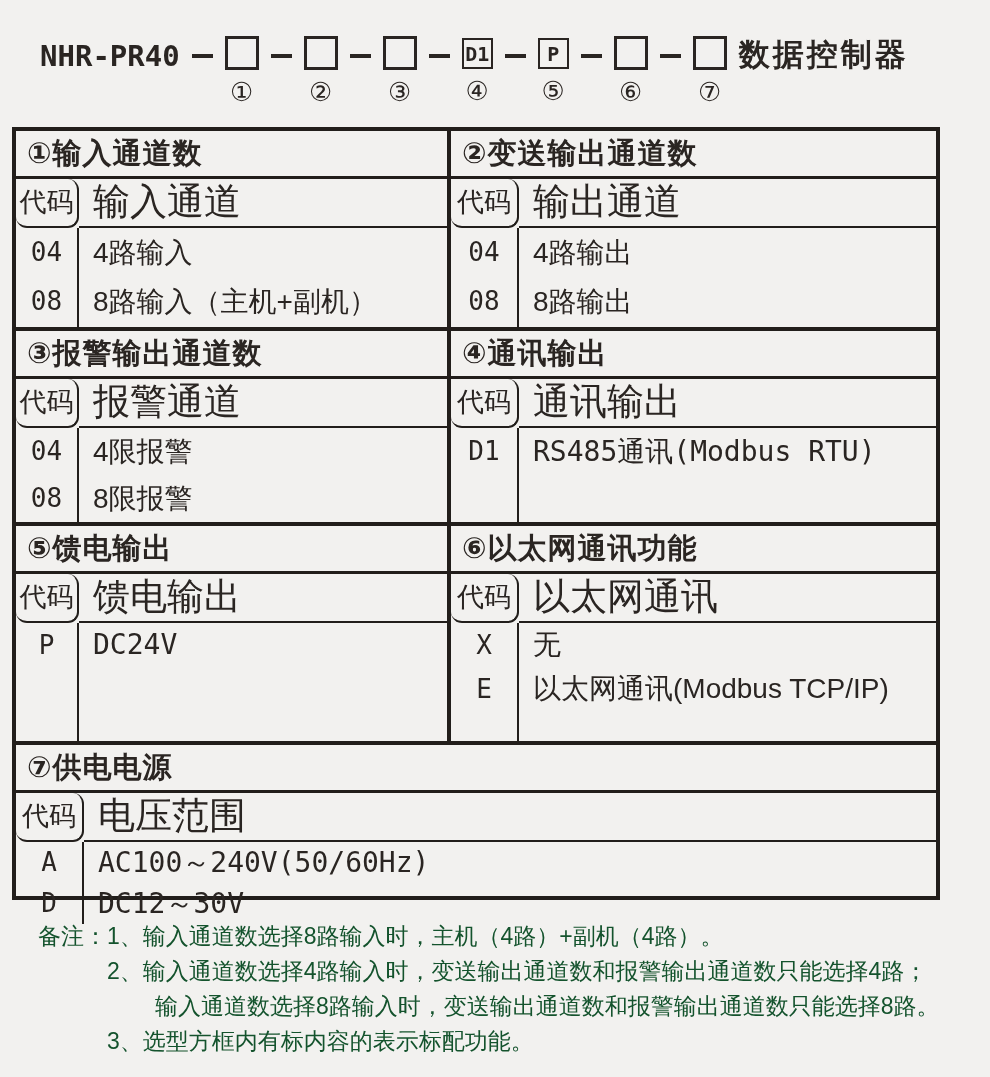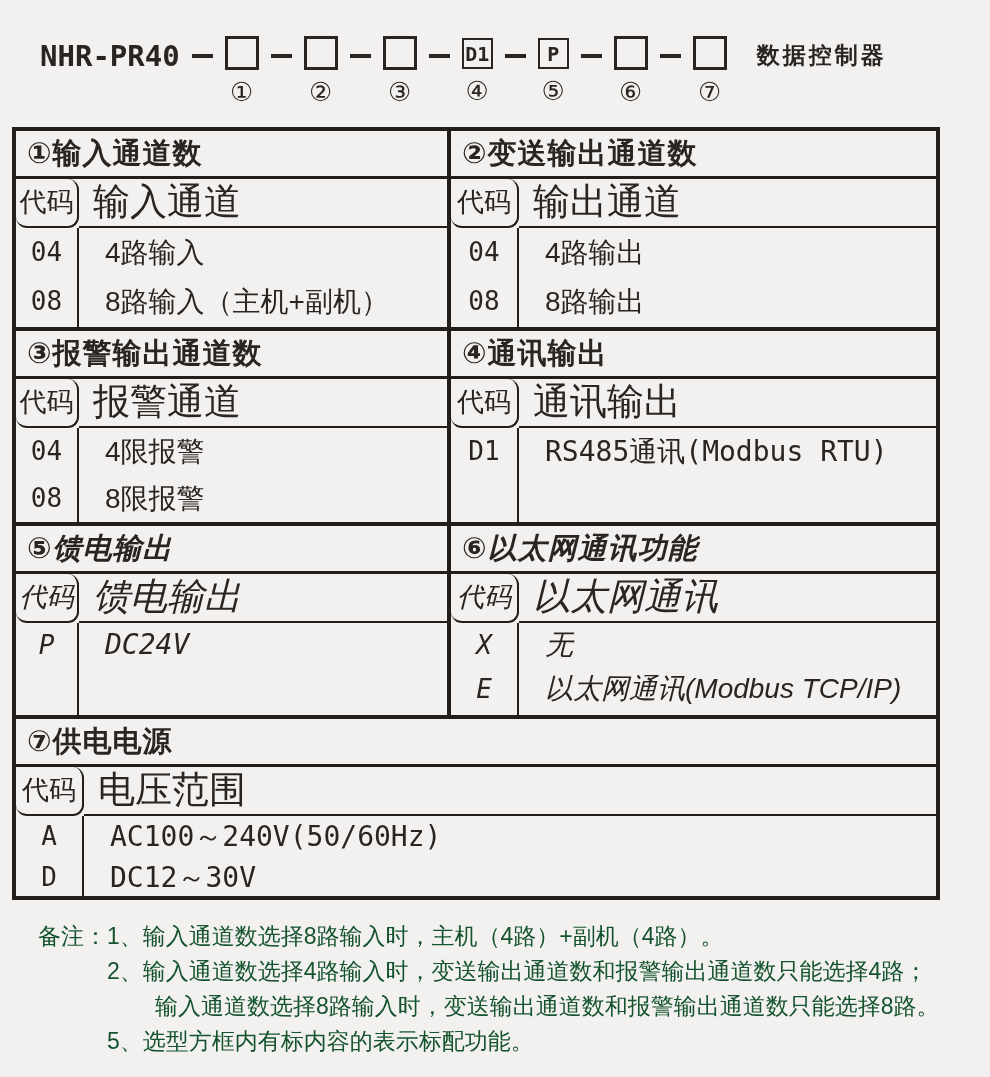--- a/index.html
+++ b/index.html
@@ -30,38 +30,38 @@
     display:flex; align-items:center; justify-content:center;
     background:transparent;
   }
   .bx.filled{
     width:31px; height:31px; border-width:2px; margin-top:2px;
     font-family:"DejaVu Sans Mono",monospace;
     font-size:20px; font-weight:bold;
   }
   .seg .num{ margin-top:9px; font-size:26px; line-height:26px; color:#2a2522; }
   .prod-label{
-    font-size:23px; font-weight:bold; letter-spacing:3px;
-    line-height:38px; margin-left:18px; margin-top:0px; white-space:nowrap;
+    font-size:31px; font-weight:bold; letter-spacing:3px;
+    line-height:38px; margin-top:0px; white-space:nowrap;
   }
 
   
   .sel-table{
     position:absolute; left:12px; top:127px; width:928px; height:773px;
     border:4px solid #221e1b; background:#f2f1ef;
   }
   .band{ display:flex; width:100%; }
   .band + .band{ border-top:4px solid #221e1b; }
   .half{ width:435px; border-right:4px solid #221e1b; display:flex; flex-direction:column; }
   .half.rt{ width:485px; border-right:none; flex:1; }
   .full{ width:100%; display:flex; flex-direction:column; }
 
   .b1{ height:196px; }
   .b2{ height:195px; }
-  .b3{ height:193px;font-style:italic; }
+  .b3{ height:219px; }
   .b4{ height:181px; }
 
   .sec-title{
     height:48px; flex:0 0 auto;
     border-bottom:3px solid #221e1b;
     font-size:29px; font-weight:bold; line-height:44px;
     padding-left:11px; letter-spacing:1px; white-space:nowrap;
   }
   .sec-grid{
     flex:1; display:grid;
@@ -74,21 +74,21 @@
     font-size:27px; line-height:46px; text-align:center; white-space:nowrap;border-radius:11px;
   }
   .hd{
     border-bottom:2px solid #221e1b;
     font-size:37px; line-height:46px; padding-left:14px; white-space:nowrap;
   }
   .dc{ border-right:2px solid #221e1b; display:flex; flex-direction:column; }
   .dd{ display:flex; flex-direction:column; }
   .r{ font-size:28px; white-space:nowrap; }
   .dc .r{ text-align:center; font-family:"DejaVu Sans Mono",monospace; font-size:26px; }
-  .dd .r{ padding-left:26px; }
+  .dd .r{ padding-left:14px; }
   .b1 .r{ height:49px; line-height:49px; }
   .b2 .r{ height:47px; line-height:47px; }
   .b3 .r{ height:44px; line-height:44px; }
   .b4 .r{ height:41px; line-height:41px; }
 
   
   .notes{ position:absolute; left:38px; top:919px; width:930px; font-size:23px; color:#14532d; }
   .notes div{ line-height:35px; white-space:nowrap; }
   .nl2,.nl4{ padding-left:69px; }
   .nl3{ padding-left:117px; }
@@ -272,14 +272,14 @@
       </div>
     </div>
   </div>
 
 </div>
 
 <div class="notes">
   <div class="nl1">备注：1、输入通道数选择8路输入时，主机（4路）+副机（4路）。</div>
   <div class="nl2">2、输入通道数选择4路输入时，变送输出通道数和报警输出通道数只能选择4路；</div>
   <div class="nl3">输入通道数选择8路输入时，变送输出通道数和报警输出通道数只能选择8路。</div>
-  <div class="nl4">5、选型方框内有标内容的表示标配功能。</div>
+  <div class="nl4">3、选型方框内有标内容的表示标配功能。</div>
 </div>
 
 </body></html>

